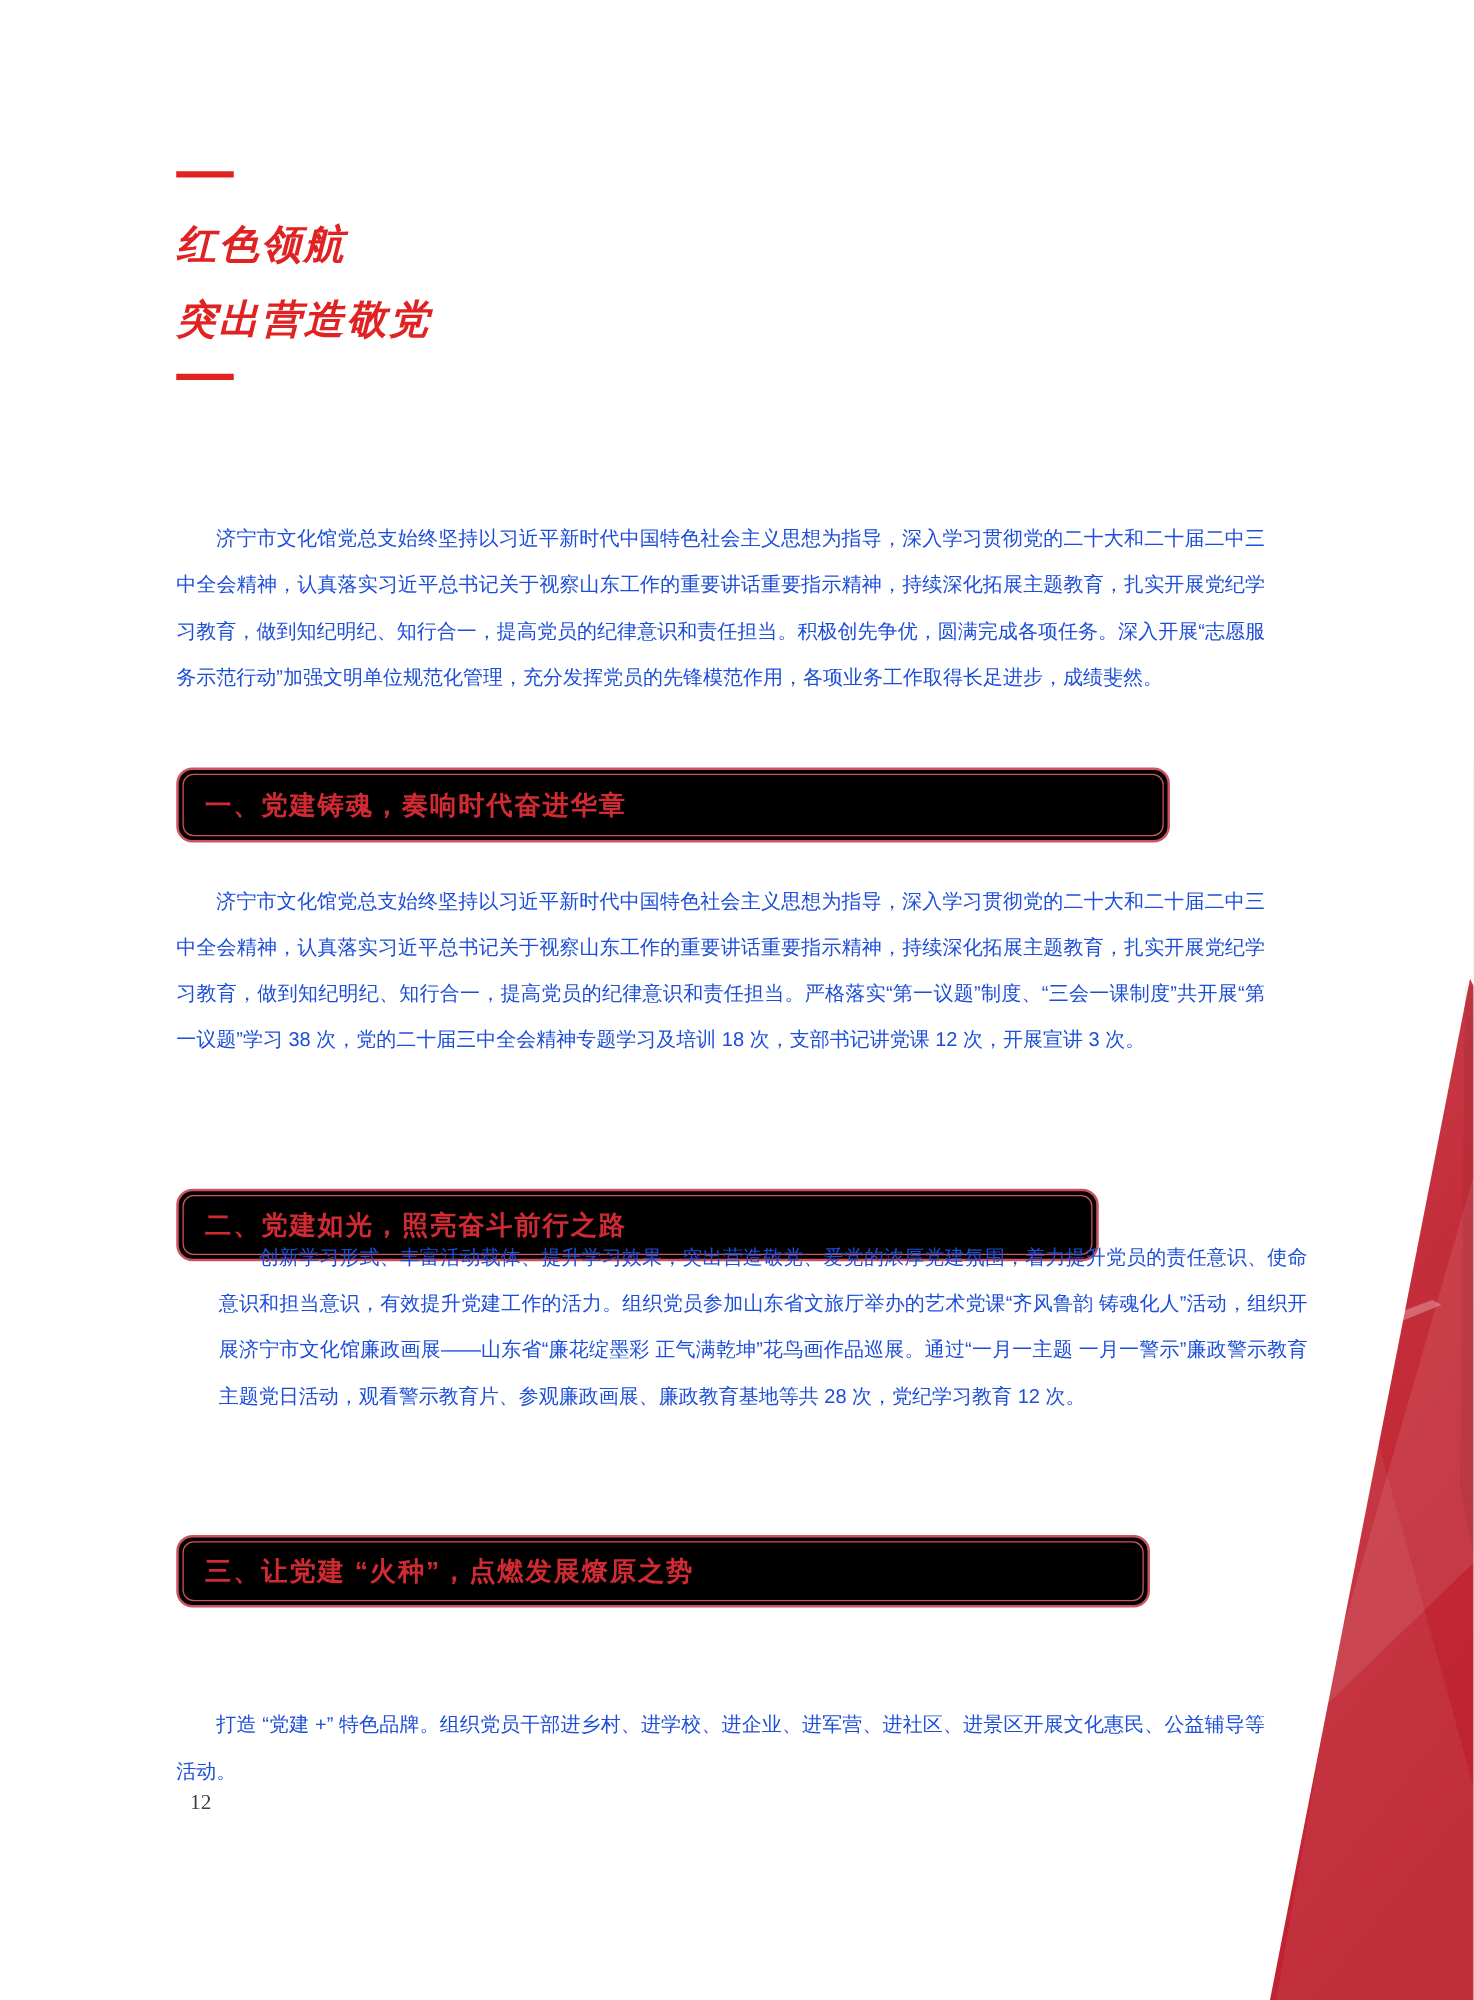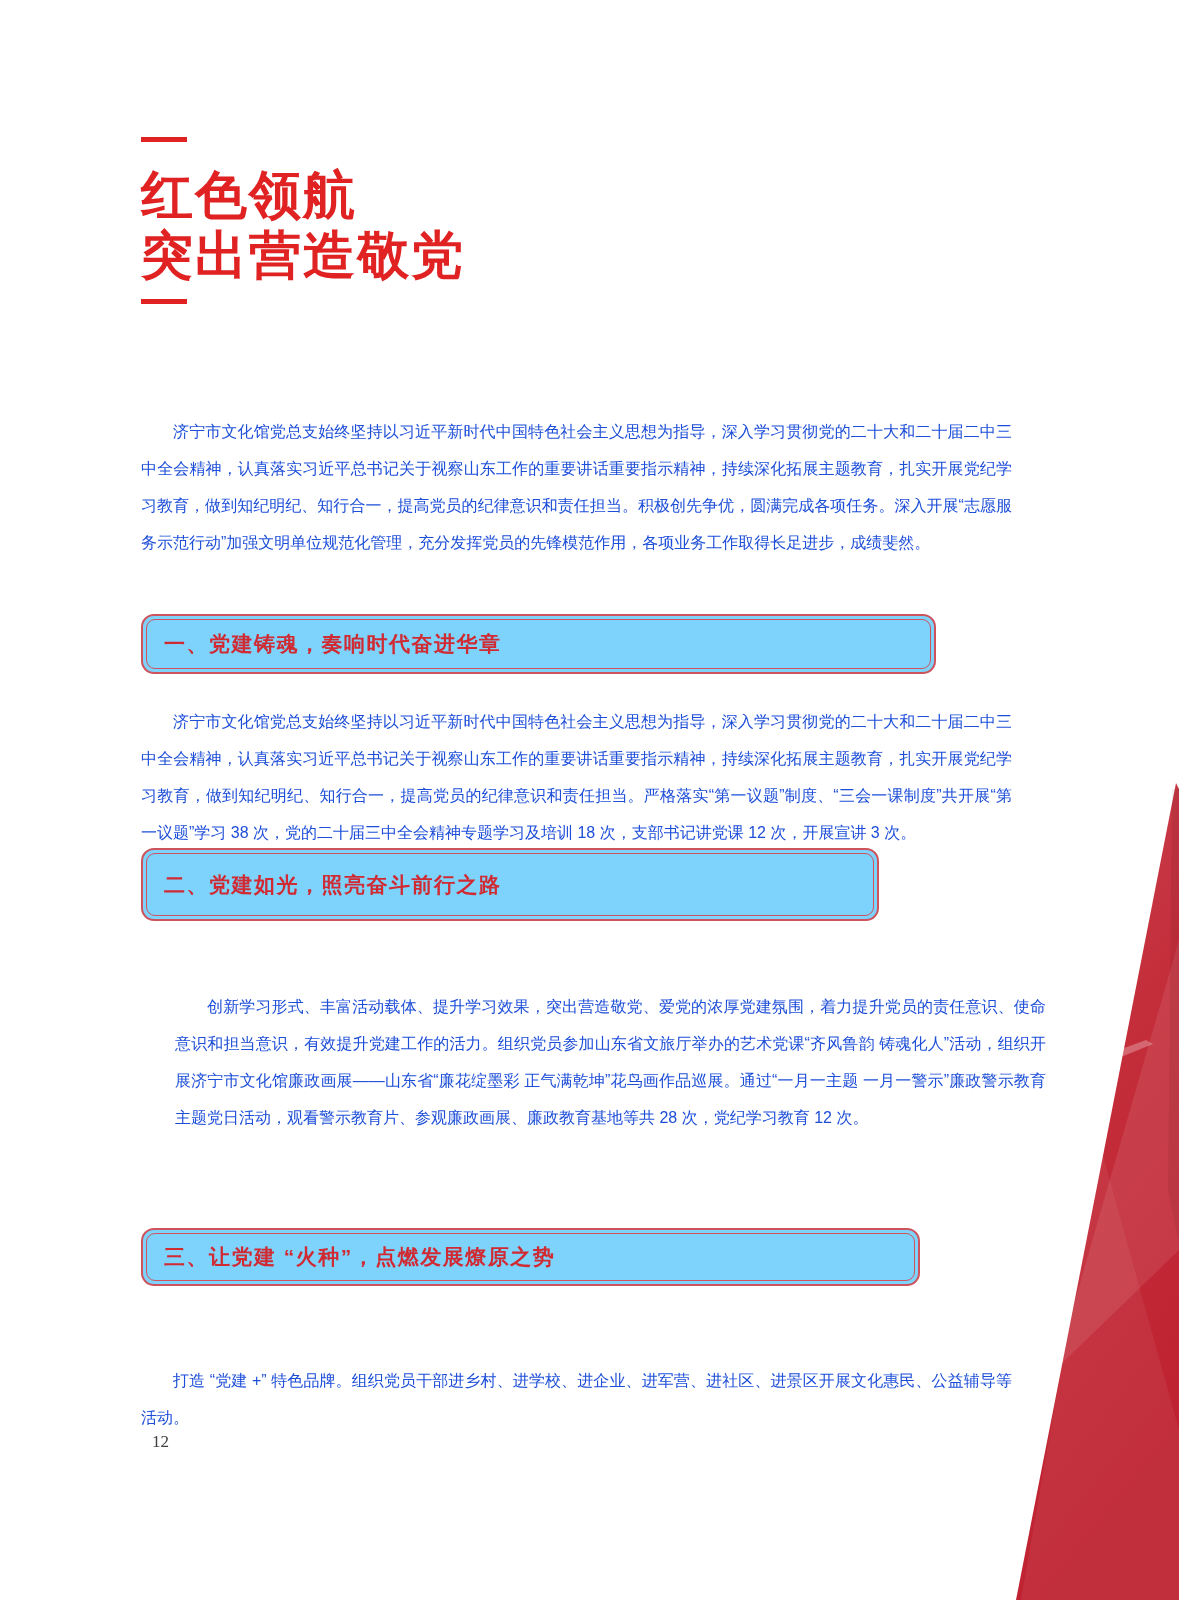--- a/index.html
+++ b/index.html
@@ -12,24 +12,25 @@
     overflow: hidden;
     font-family: "Liberation Sans", sans-serif;
   }
 
   
   .title-block { position: absolute; left: 141px; top: 137px; }
   .title-dash { width: 46px; height: 5px; background: #e02222; }
   .page-title {
     margin: 23px 0 14px 0;
     color: #e02222;
-    font-size: 52px;
+    font-size: 32px;
     font-weight: 900;
     line-height: 60px;
     letter-spacing: 2px;
+    font-style: italic;
   }
 
   
   .para {
     position: absolute;
     left: 141px;
     width: 871px;
     margin: 0;
     font-size: 16px;
     line-height: 37px;
@@ -44,38 +45,38 @@
 
   
   .sec-box {
     position: absolute;
     left: 141px;
     box-sizing: border-box;
     border: 2px solid #cd545d;
     border-radius: 13px;
     padding: 3px;
     display: flex;
-    background: #7dd3fc;
+    background: #000000;
   }
   .sec-box-inner {
     flex: 1;
     border: 1px solid #cd545d;
     border-radius: 9px;
     display: flex;
     align-items: center;
     padding-left: 17px;
   }
   .sec-heading {
     color: #d02a33;
     font-size: 21px;
     font-weight: bold;
     letter-spacing: 1.5px;
   }
   #box1 { top: 614px;  width: 795px; height: 60px; }
-  #box2 { top: 848px;  width: 738px; height: 73px; }
+  #box2 { top: 951px;  width: 738px; height: 58px; }
   #box3 { top: 1228px; width: 779px; height: 58px; }
 
   
   .page-num {
     position: absolute;
     left: 152px;
     top: 1432px;
     font-family: Liberation Serif, serif;
     font-size: 17px;
     color: #404040;

